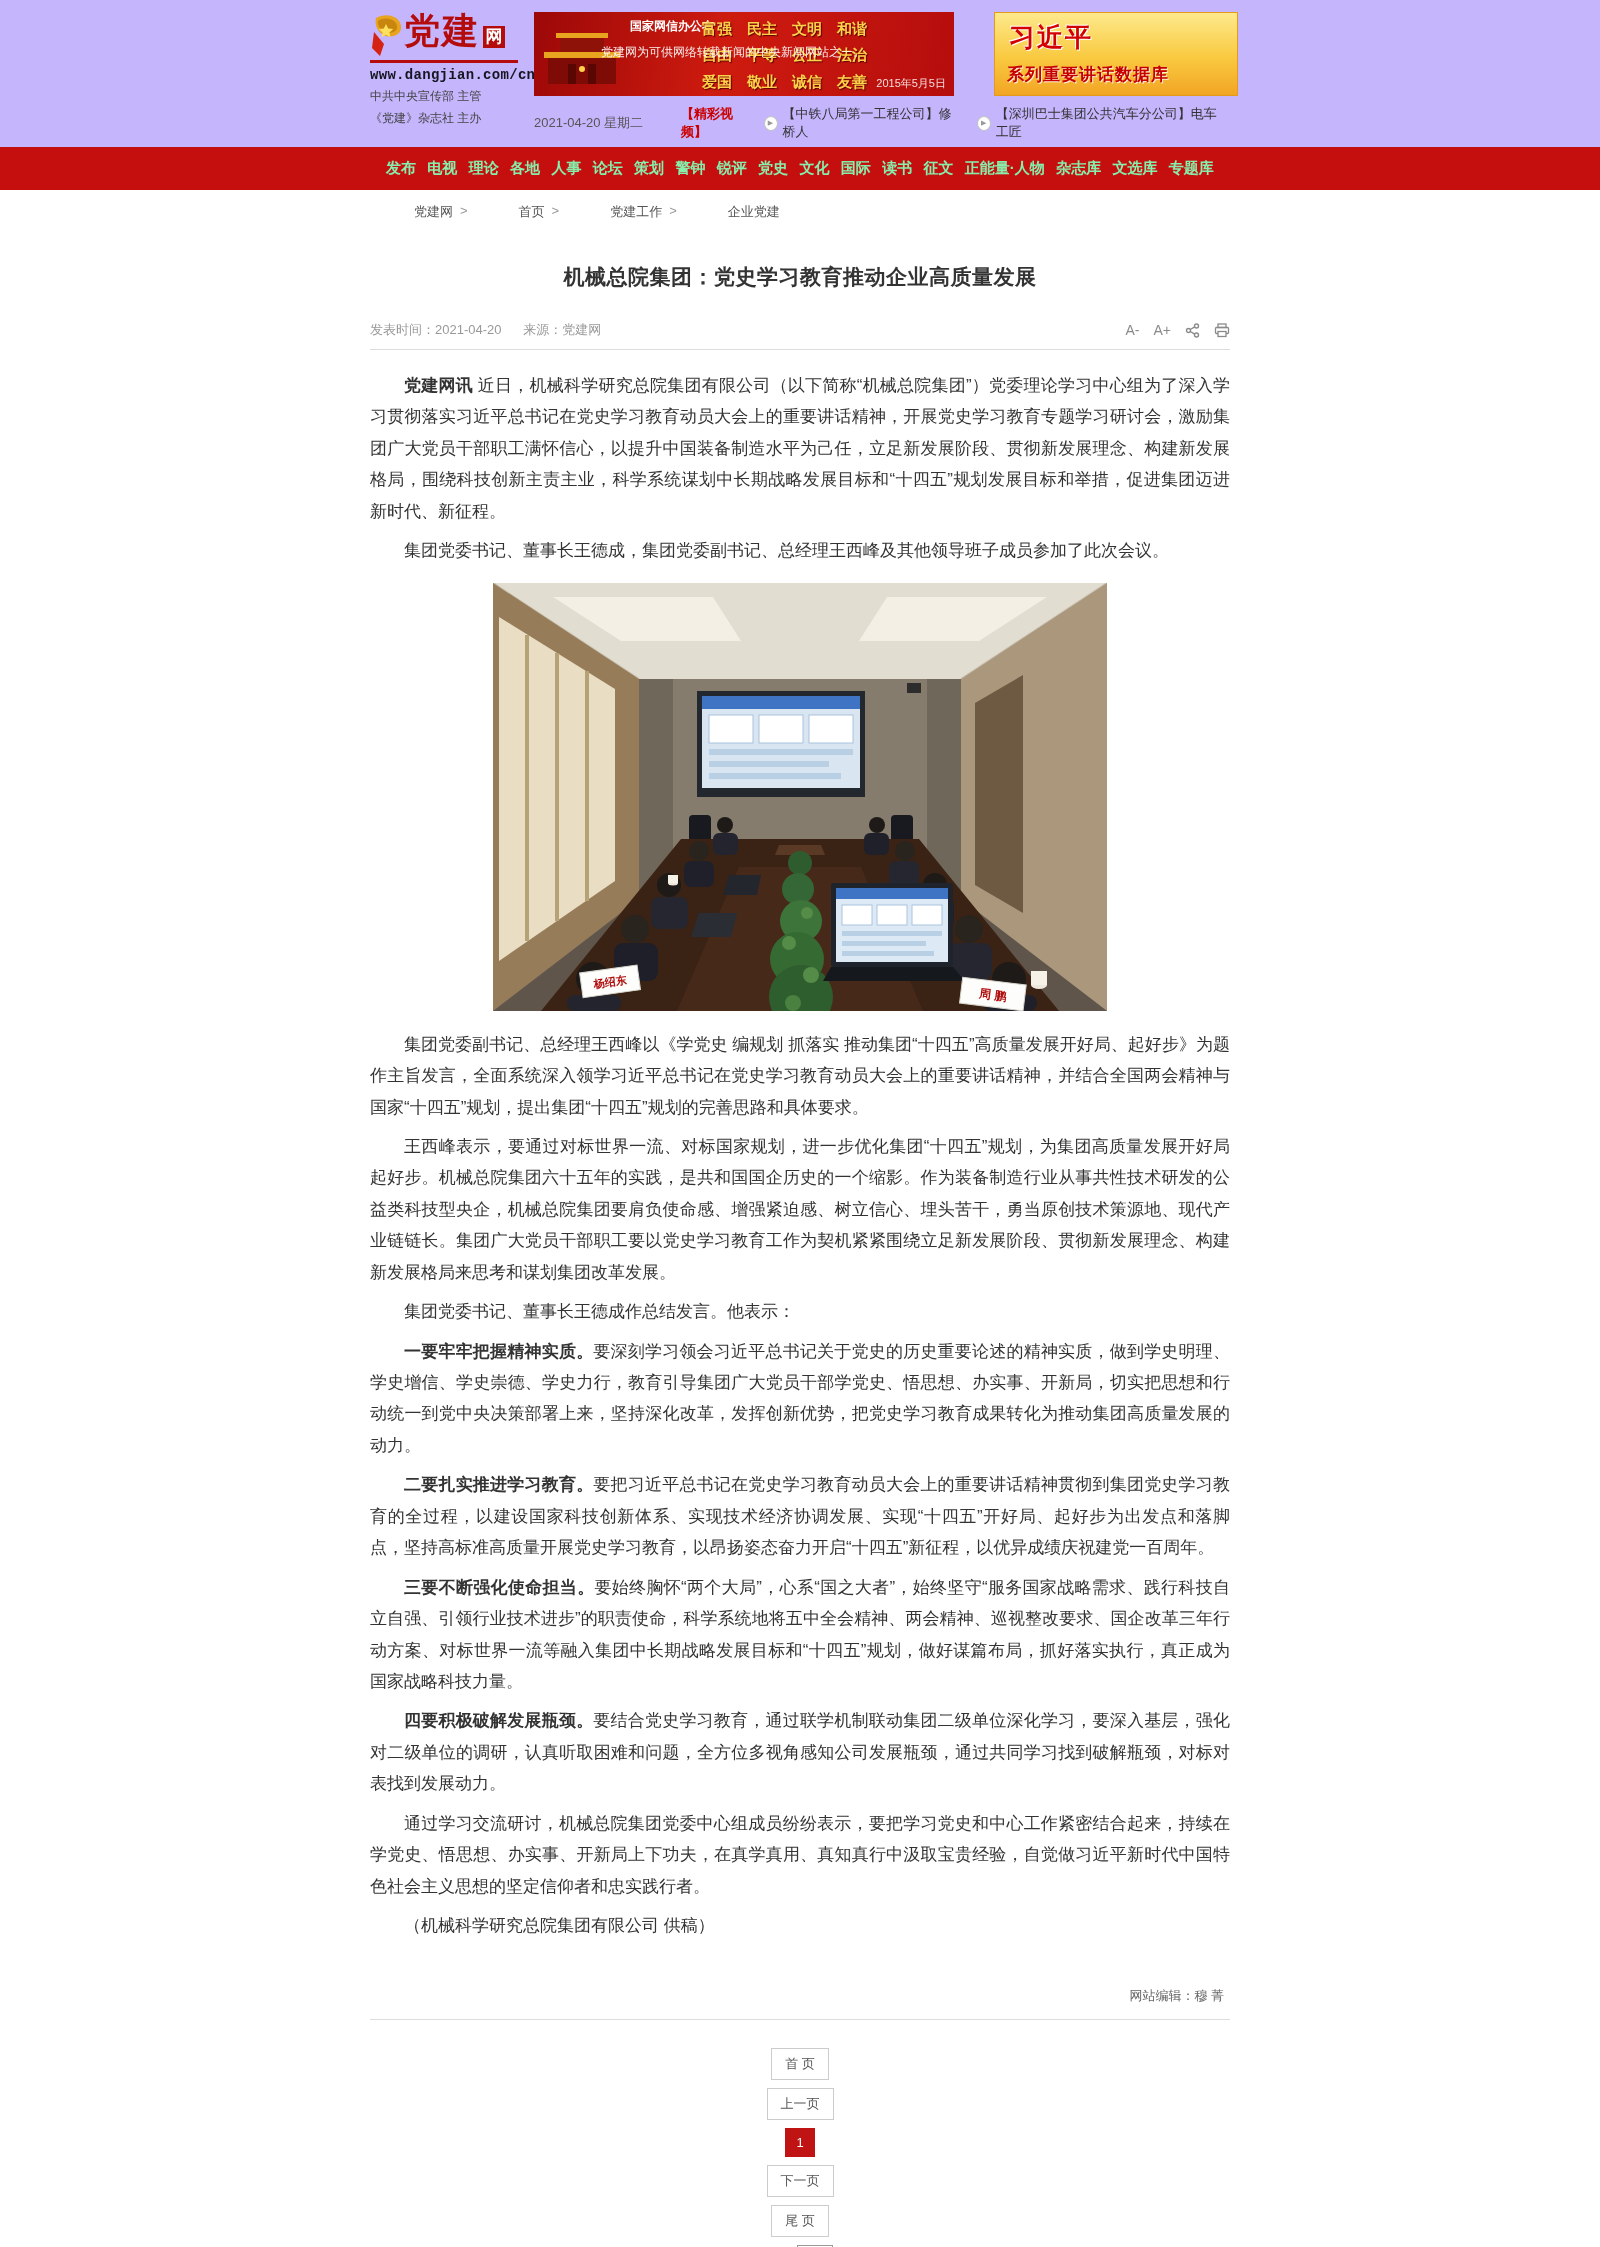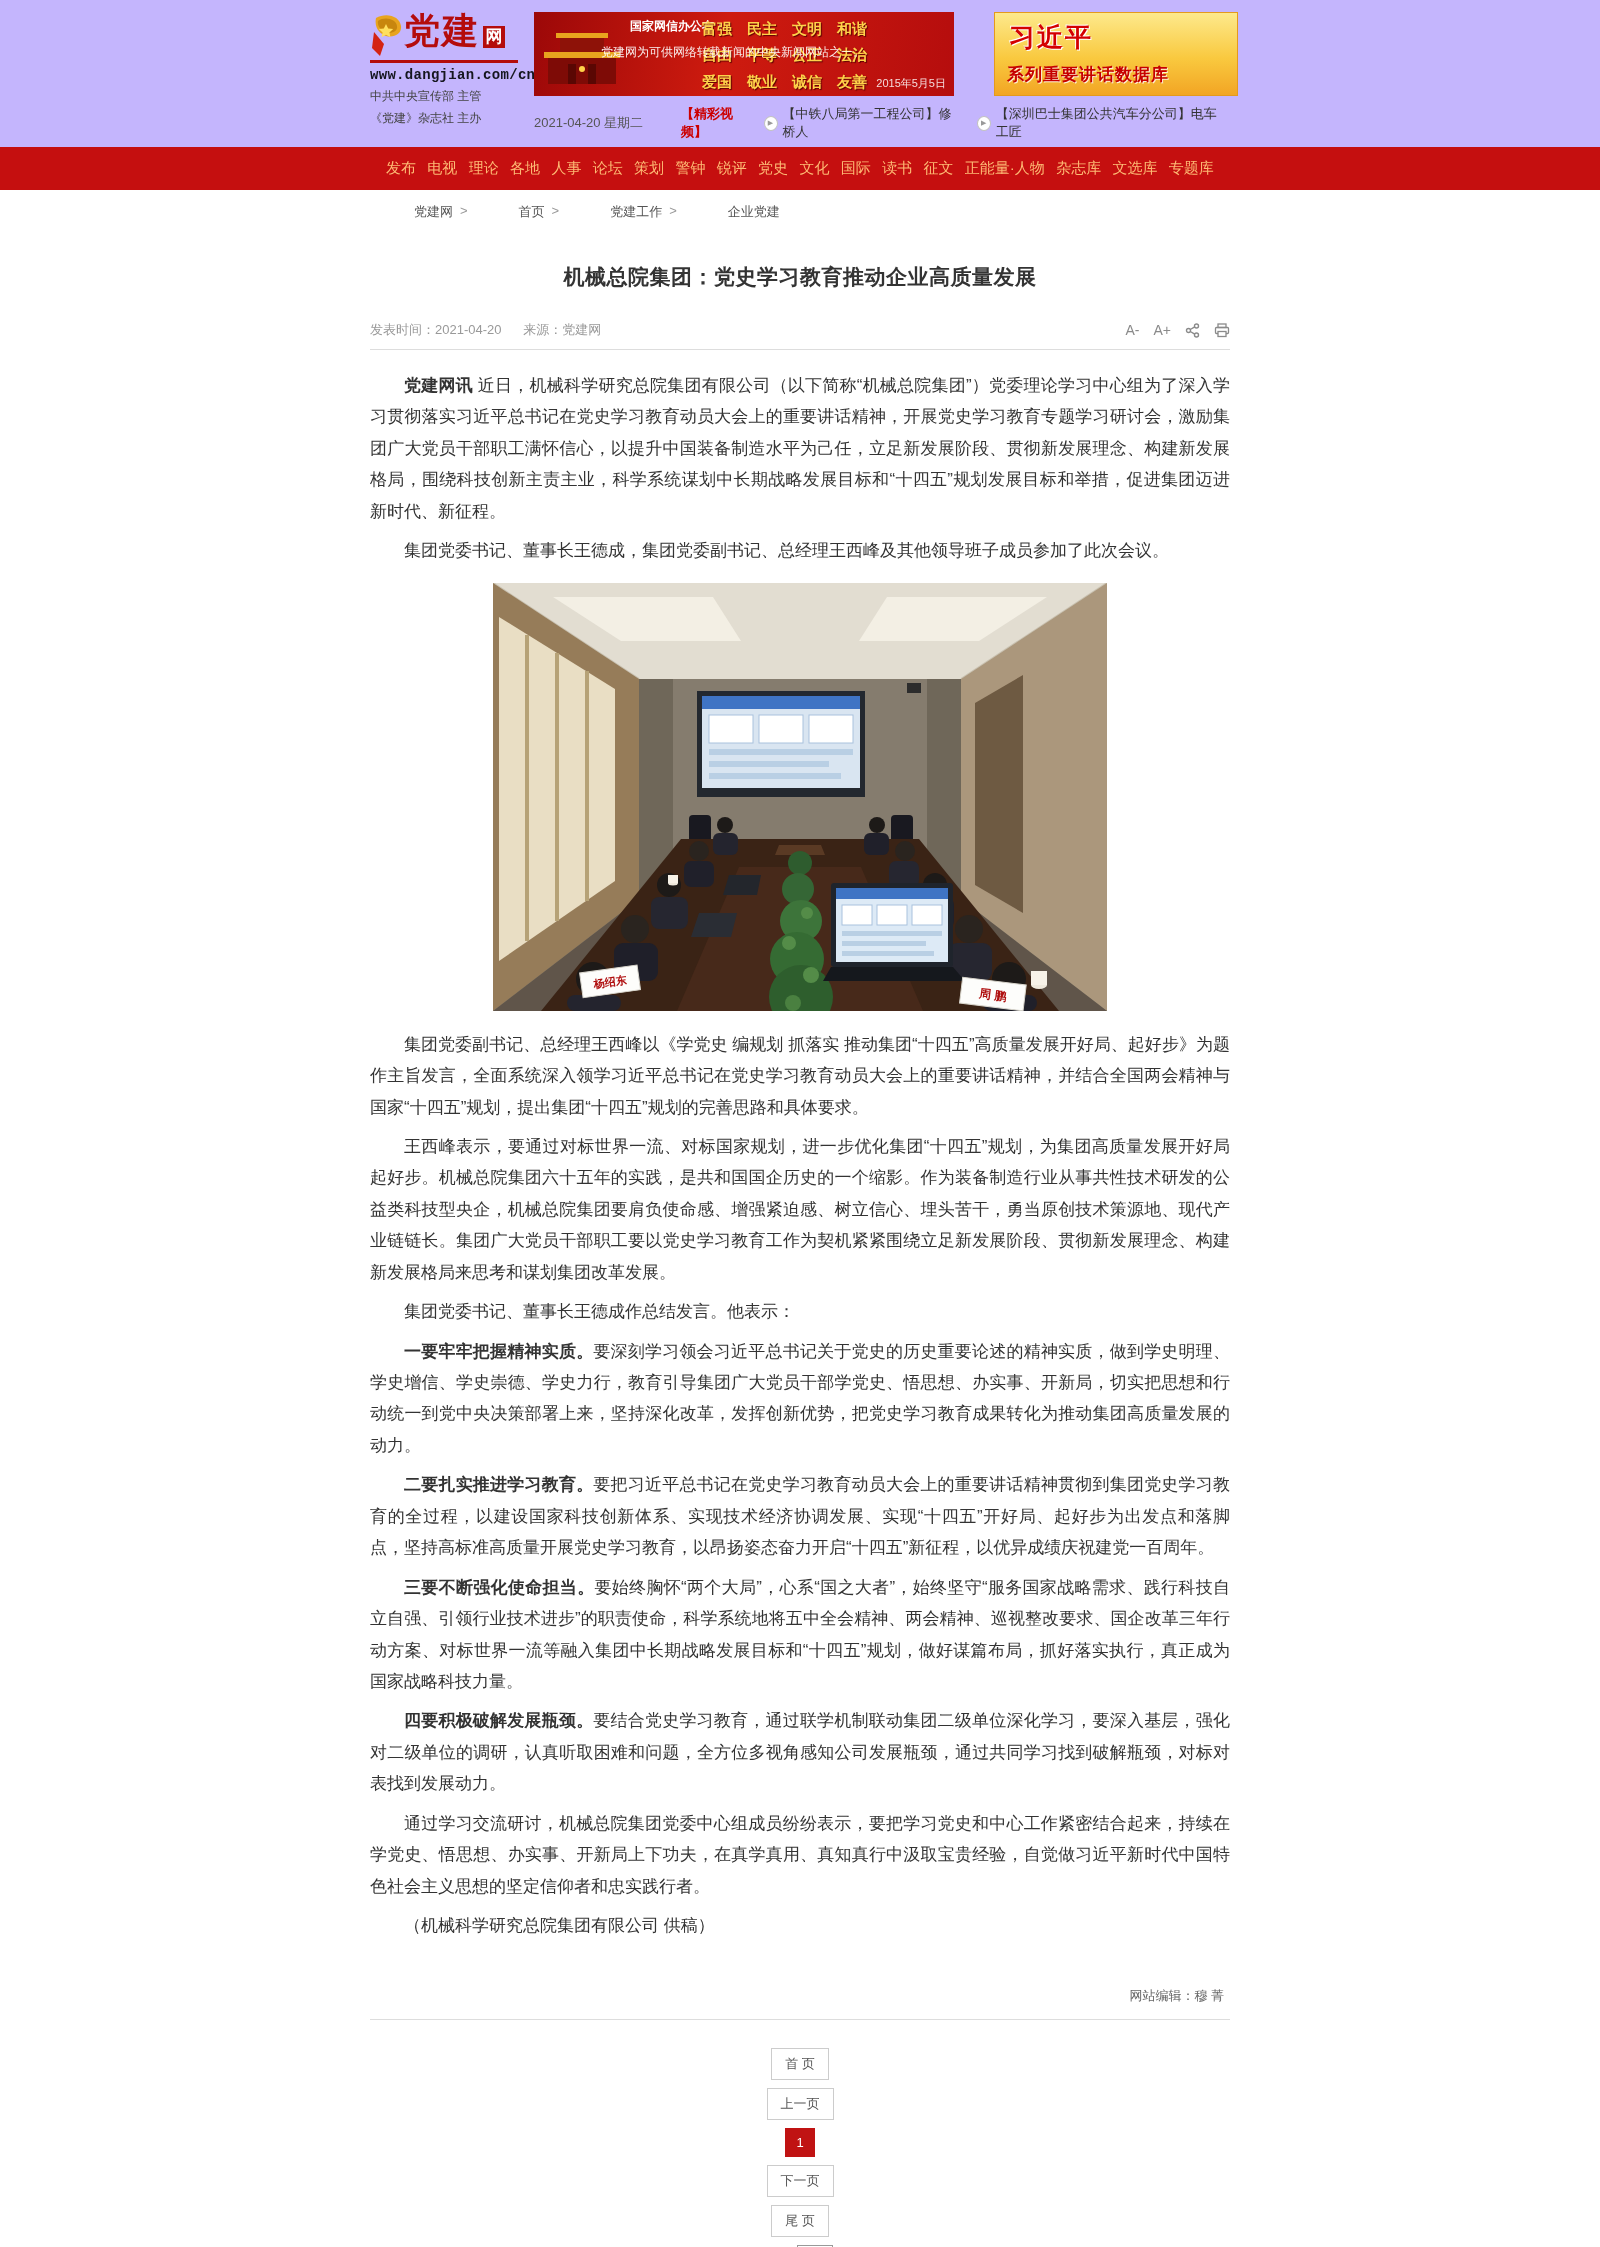--- a/index.html
+++ b/index.html
@@ -44,21 +44,21 @@
 
   .date-row { display:flex; align-items:center; margin-top:9px; font-size:13px; color:#555; }
   .date-text { width:158px; color:#555; }
   .video-label { color:#cc0000; font-weight:bold; margin-right:10px; }
   .video-item { display:flex; align-items:center; margin-right:14px; color:#333; cursor:pointer; }
   .play-icon { display:inline-flex; align-items:center; justify-content:center; width:15px; height:15px; border:1px solid #c2c2c2; border-radius:50%; color:#9a9a9a; font-size:7px; margin-right:5px; background:#fff; }
 
   
   .main-nav { background:var(--nav-red,#c50f0f); height:43px; }
   .main-nav .nav-inner { display:flex; justify-content:space-between; align-items:center; height:43px; padding:0 16px; width:860px; margin:0 auto; }
-  .nav-item { color:#fdba74; font-size:15px; font-weight:normal; text-decoration:none; white-space:nowrap; cursor:pointer; }
+  .nav-item { color:#86efac; font-size:15px; font-weight:bold; text-decoration:none; white-space:nowrap; cursor:pointer; }
 
   
   .breadcrumb { width:860px; margin:0 auto; padding:13px 0 6px; font-size:13px; color:#555; display:flex; align-items:center; }
   .crumb { color:#555; cursor:pointer; }
   .crumb-wrap { display:flex; align-items:flex-start;margin-left:44px; }
   .crumb-sep { color:#999; margin:0 7px; }
   .crumb-wrap:last-child .crumb-sep { display:none; }
 
   
   .article { width:860px; margin:0 auto; }

